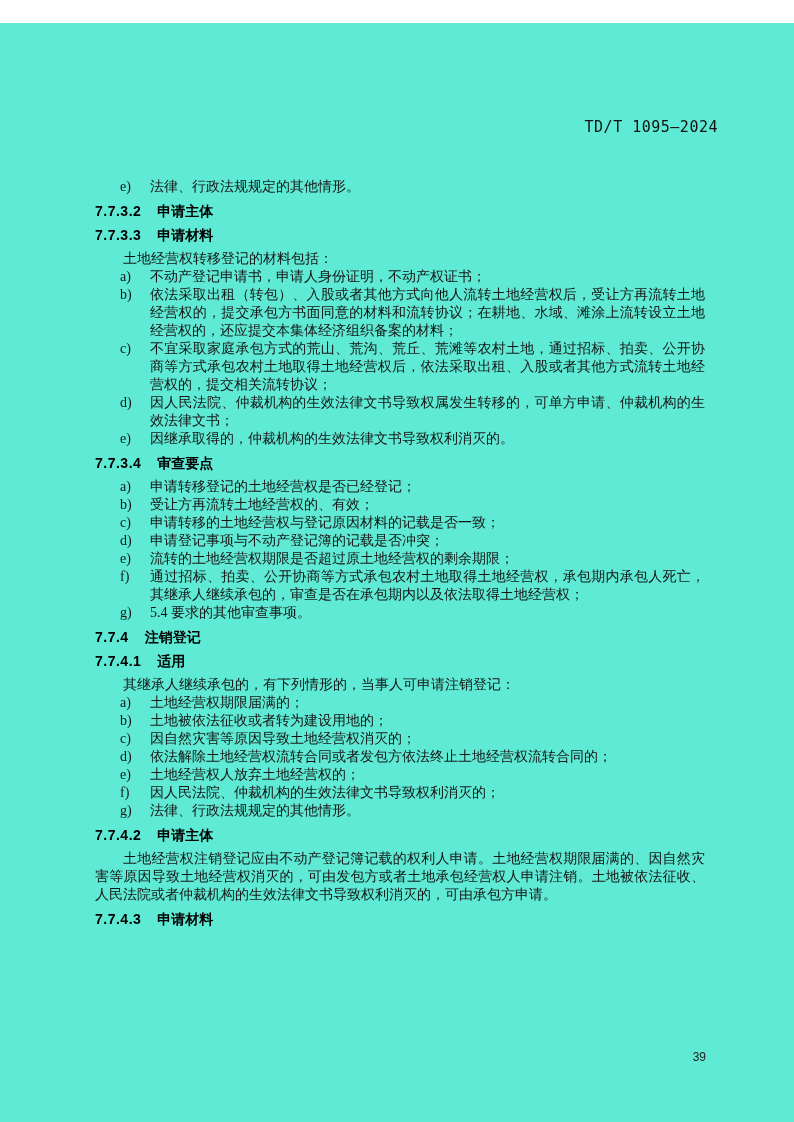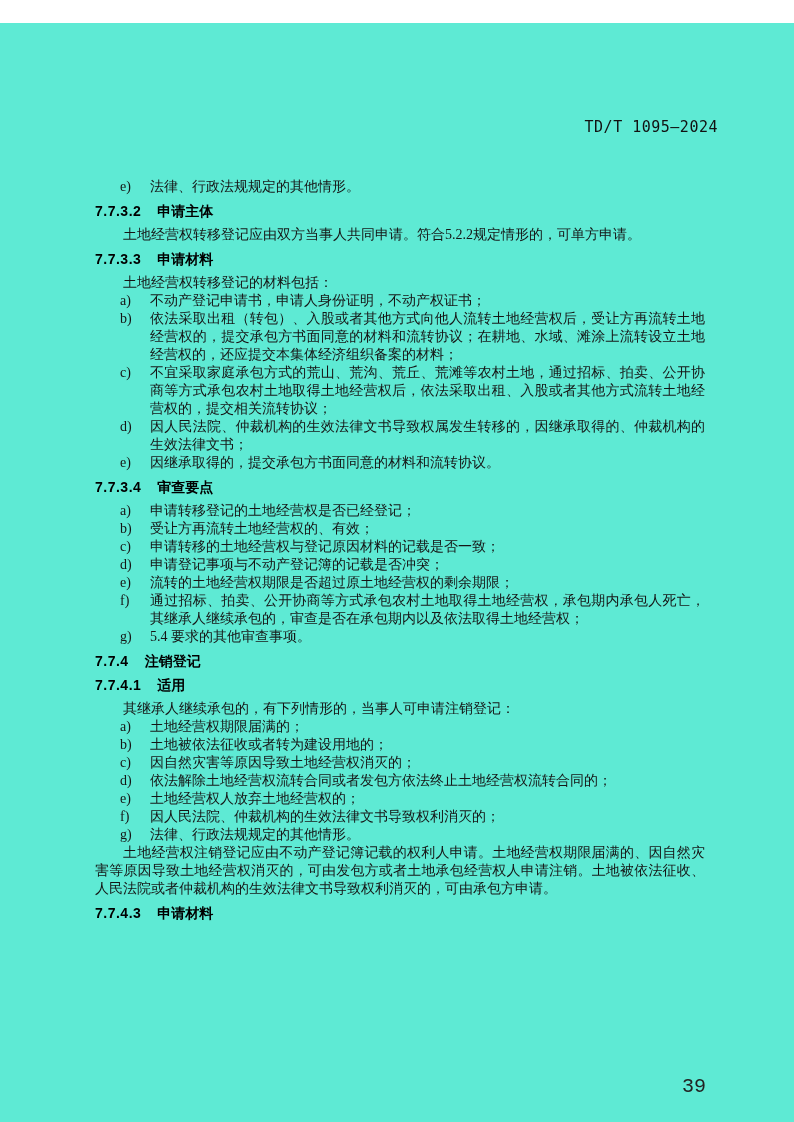--- a/index.html
+++ b/index.html
@@ -70,65 +70,64 @@
   }
   .list-item .text {
     flex: 1 1 auto;
     font-size: 14px;
     line-height: 18px;
     text-align: justify;
     color: #151515;
   }
   .page-number {
     position: absolute;
-    top: 1052px;
+    top: 1027px;
     right: 88px;
-    font-size: 20px;
-    font-family: Liberation Mono, monospace;
+    font-size: 12px;
+    font-family: Liberation Sans, sans-serif;
     color: #222;
   }
 </style>
 </head>
 <body>
 
 <div class="page">
 
   <div class="doc-header">TD/T 1095—2024</div>
 
   <div class="content">
       <div class="list">
         <div class="list-item">
           <span class="label">e)</span>
           <span class="text">法律、行政法规规定的其他情形。</span>
         </div>
       </div>
       <div class="heading"><span class="num">7.7.3.2</span><span class="title">申请主体</span></div>
-      <p class="body-text indent">土地经营权转移登记应由双方当事人共同申请。符合5.2.2规定情形的，可单方申请。</p>
       <div class="heading"><span class="num">7.7.3.3</span><span class="title">申请材料</span></div>
       <p class="body-text indent">土地经营权转移登记的材料包括：</p>
       <div class="list">
         <div class="list-item">
           <span class="label">a)</span>
           <span class="text">不动产登记申请书，申请人身份证明，不动产权证书；</span>
         </div>
         <div class="list-item">
           <span class="label">b)</span>
           <span class="text">依法采取出租（转包）、入股或者其他方式向他人流转土地经营权后，受让方再流转土地经营权的，提交承包方书面同意的材料和流转协议；在耕地、水域、滩涂上流转设立土地经营权的，还应提交本集体经济组织备案的材料；</span>
         </div>
         <div class="list-item">
           <span class="label">c)</span>
           <span class="text">不宜采取家庭承包方式的荒山、荒沟、荒丘、荒滩等农村土地，通过招标、拍卖、公开协商等方式承包农村土地取得土地经营权后，依法采取出租、入股或者其他方式流转土地经营权的，提交相关流转协议；</span>
         </div>
         <div class="list-item">
           <span class="label">d)</span>
-          <span class="text">因人民法院、仲裁机构的生效法律文书导致权属发生转移的，因继承取得的、仲裁机构的生效法律文书；</span>
+          <span class="text">因人民法院、仲裁机构的生效法律文书导致权属发生转移的，可单方申请、仲裁机构的生效法律文书；</span>
         </div>
         <div class="list-item">
           <span class="label">e)</span>
-          <span class="text">因继承取得的，提交承包方书面同意的材料和流转协议。</span>
+          <span class="text">因继承取得的，仲裁机构的生效法律文书导致权利消灭的。</span>
         </div>
       </div>
       <div class="heading"><span class="num">7.7.3.4</span><span class="title">审查要点</span></div>
       <div class="list">
         <div class="list-item">
           <span class="label">a)</span>
           <span class="text">申请转移登记的土地经营权是否已经登记；</span>
         </div>
         <div class="list-item">
           <span class="label">b)</span>
@@ -181,19 +180,20 @@
         </div>
         <div class="list-item">
           <span class="label">f)</span>
           <span class="text">因人民法院、仲裁机构的生效法律文书导致权利消灭的；</span>
         </div>
         <div class="list-item">
           <span class="label">g)</span>
           <span class="text">法律、行政法规规定的其他情形。</span>
         </div>
       </div>
+      <div class="heading"><span class="num">7.7.4.2</span><span class="title">申请主体</span></div>
       <p class="body-text indent">土地经营权注销登记应由不动产登记簿记载的权利人申请。土地经营权期限届满的、因自然灾害等原因导致土地经营权消灭的，可由发包方或者土地承包经营权人申请注销。土地被依法征收、人民法院或者仲裁机构的生效法律文书导致权利消灭的，可由承包方申请。</p>
       <div class="heading"><span class="num">7.7.4.3</span><span class="title">申请材料</span></div>
     </div>
 
   <div class="page-number">39</div>
 
 </div>
 
 </body></html>

